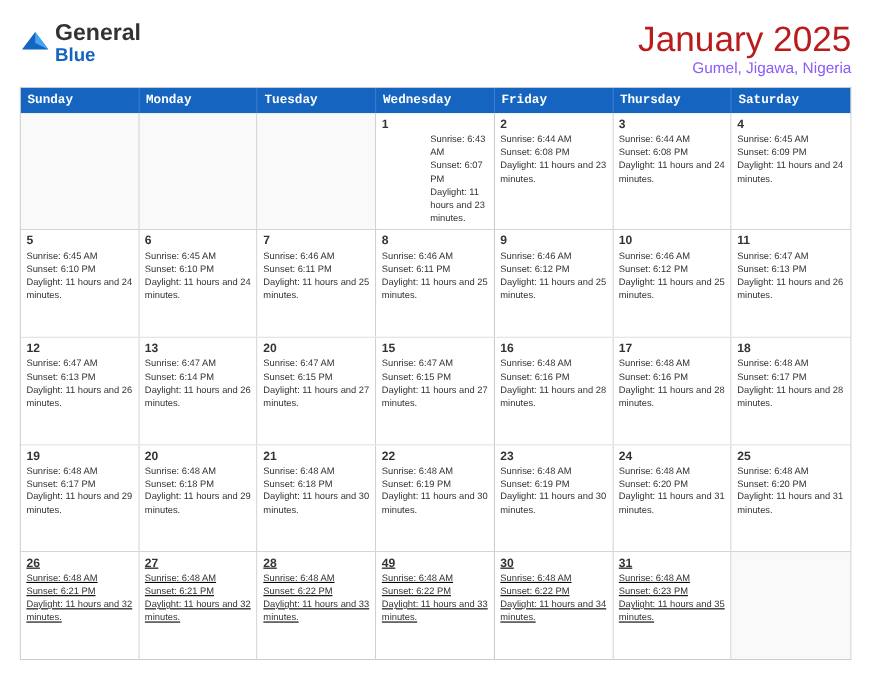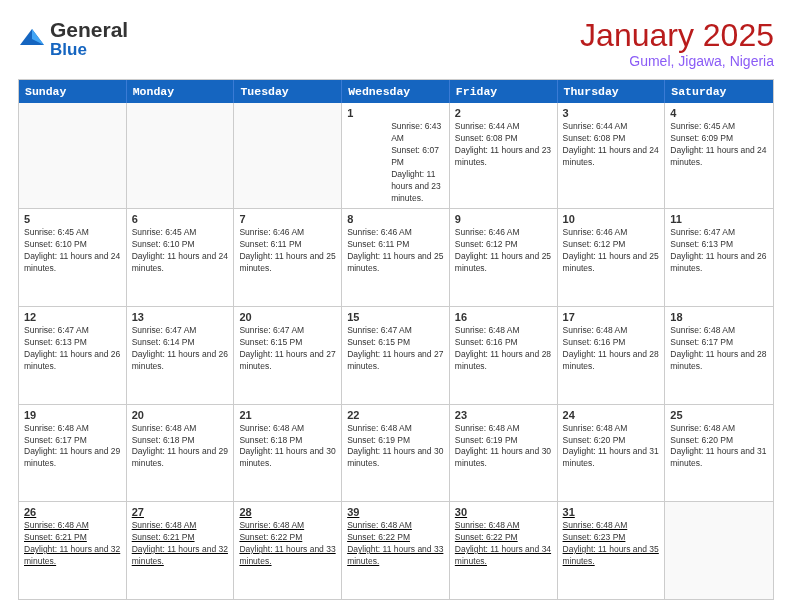--- a/index.html
+++ b/index.html
@@ -321,21 +321,21 @@
 Sunset: 6:21 PM
 Daylight: 11 hours and 32 minutes.</div>
           </div>
           <div class="cal-cell">
             <div class="day-number">28</div>
             <div class="day-info" style="white-space: pre-line;">Sunrise: 6:48 AM
 Sunset: 6:22 PM
 Daylight: 11 hours and 33 minutes.</div>
           </div>
           <div class="cal-cell">
-            <div class="day-number">39</div>
+            <div class="day-number">49</div>
             <div class="day-info" style="white-space: pre-line;">Sunrise: 6:48 AM
 Sunset: 6:22 PM
 Daylight: 11 hours and 33 minutes.</div>
           </div>
           <div class="cal-cell">
             <div class="day-number">30</div>
             <div class="day-info" style="white-space: pre-line;">Sunrise: 6:48 AM
 Sunset: 6:22 PM
 Daylight: 11 hours and 34 minutes.</div>
           </div>

